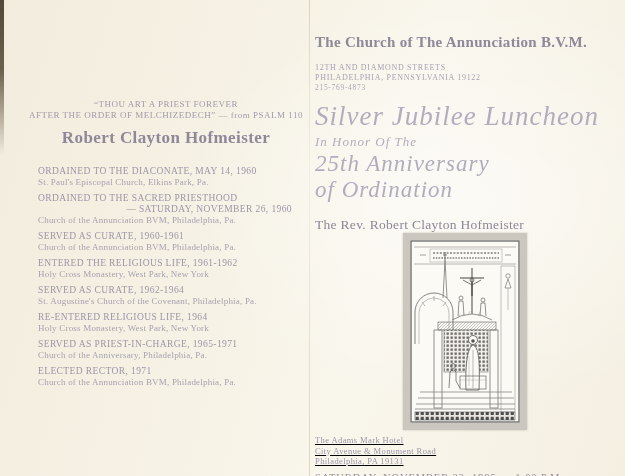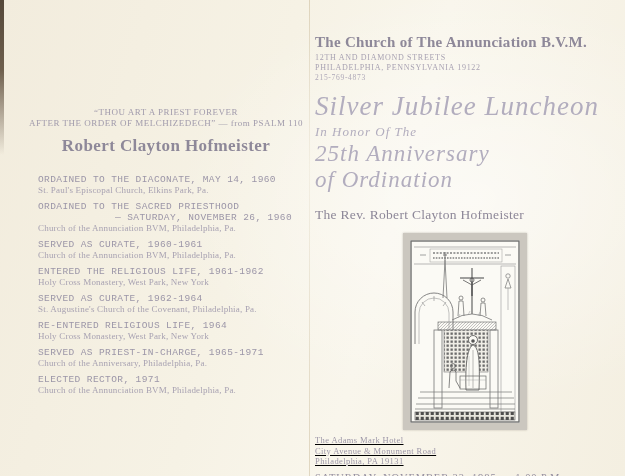--- a/index.html
+++ b/index.html
@@ -8,35 +8,35 @@
     background:
       radial-gradient(ellipse 420px 300px at 470px 200px, rgba(255,255,255,.55), rgba(255,255,255,0) 70%),
       linear-gradient(105deg,#f2ecdd 0%,#f6f2e5 40%,#f9f6ec 60%,#f4efe1 100%);
     font-family:"Liberation Serif","DejaVu Serif",serif;
   }
   .edge-left{position:absolute;left:0;top:0;width:4px;height:155px;
     background:linear-gradient(to bottom,#55483a 0%,#6e5f4d 45%,rgba(110,95,77,0) 100%);}
   .fold{position:absolute;left:309px;top:0;width:1px;height:476px;
     background:linear-gradient(to bottom,rgba(185,165,125,.40),rgba(185,165,125,.10) 35%,rgba(185,165,125,.38) 96%);}
   
-  .page-left{position:absolute;left:22px;top:12px;width:288px;height:388px;}
+  .page-left{position:absolute;left:22px;top:4px;width:288px;height:388px;}
   .quote{position:absolute;top:95px;left:0;width:100%;text-align:center;
     font-size:9px;line-height:11px;letter-spacing:.5px;color:#a19bac;}
   .name-blackletter{position:absolute;top:124px;left:0;width:100%;margin:0;text-align:center;
     font-size:17px;font-weight:bold;letter-spacing:.4px;color:#8e8899;}
   .timeline{position:absolute;top:162px;left:16px;width:262px;}
   .entry{margin-bottom:5px;}
-  .entry-title{font-size:9.5px;line-height:11px;letter-spacing:.4px;color:#9c96a8;font-family:Liberation Mono, monospace;}
+  .entry-title{font-size:9.5px;line-height:11px;letter-spacing:.4px;color:#9c96a8;}
   .entry-title-cont{text-align:right;padding-right:8px;}
   .entry-detail{font-size:9px;line-height:11px;letter-spacing:.2px;color:#a8a2b2;margin-bottom:4px;}
   
   .page-right{position:absolute;left:315px;top:16px;width:300px;height:476px;text-align:left;}
   .rp-header{position:absolute;top:18px;left:0;width:100%;}
   .church-name{margin:0;font-size:15px;font-weight:bold;letter-spacing:.3px;color:#8e8899;}
-  .addr{font-size:8px;line-height:10px;letter-spacing:.7px;color:#a8a2b2;margin-top:2px;}
+  .addr{font-size:8px;line-height:10px;letter-spacing:.7px;color:#a8a2b2;margin-top:12px;}
   .phone{font-size:7.5px;line-height:9px;letter-spacing:.7px;color:#aea8b8;}
   .script{font-style:italic;color:#b2adbe;}
   .event-title{margin-top:9px;font-size:27px;line-height:30px;letter-spacing:1px;}
   .event-sub1{margin-top:3px;font-size:13px;line-height:15px;letter-spacing:1px;}
   .event-sub2{margin-top:2px;font-size:23px;line-height:26px;letter-spacing:1px;}
   .event-sub3{font-size:23px;line-height:26px;letter-spacing:1px;}
   .event-sub4{font-size:11px;line-height:12px;}
   .honoree{margin-top:14px;font-size:13.5px;font-weight:normal;letter-spacing:.3px;color:#8d8798;}
   .art-panel{position:absolute;top:217px;left:88px;width:124px;height:197px;
     background:#cbc7bf;box-shadow:0 0 2px rgba(120,110,95,.4);}

